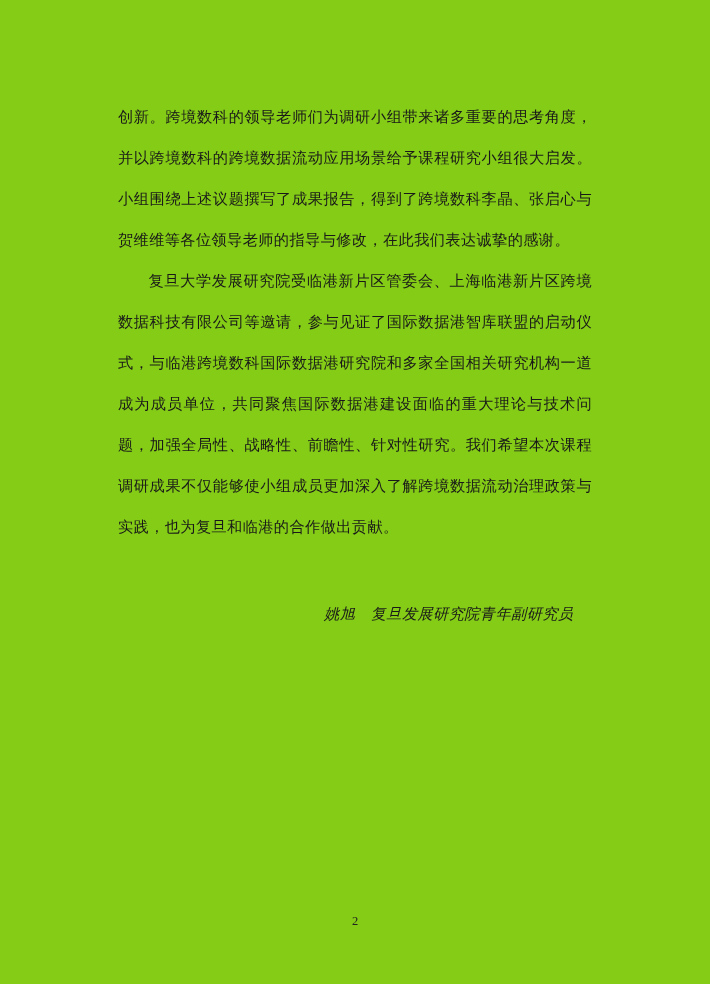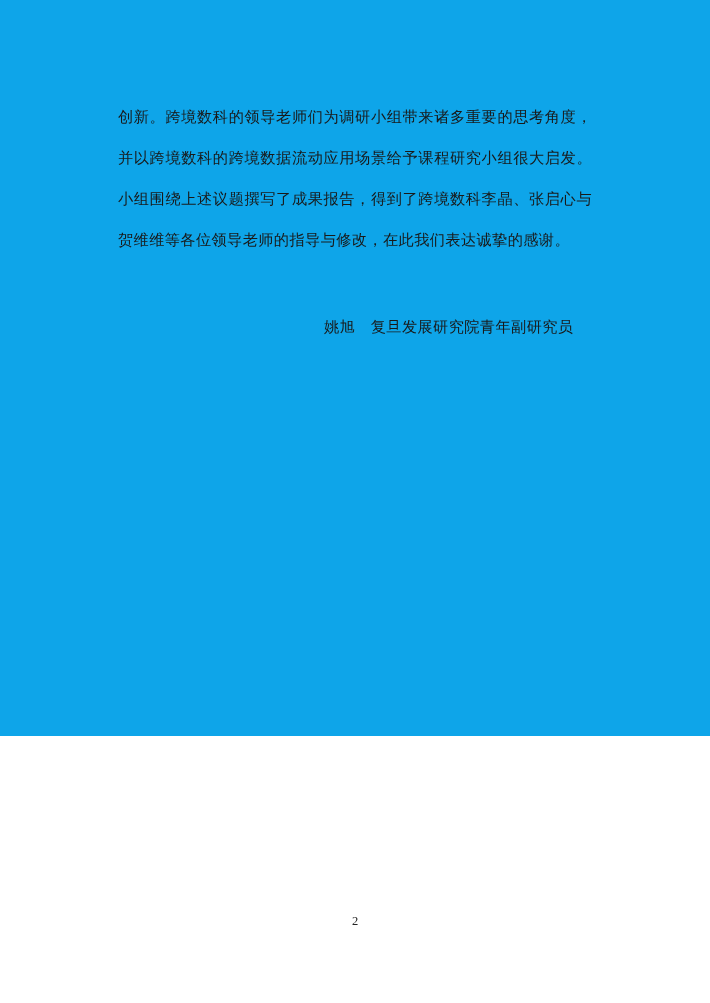--- a/index.html
+++ b/index.html
@@ -13,22 +13,22 @@
     font-family: "Liberation Serif", "DejaVu Serif", serif;
     color: #1a1a1a;
     position: relative;
     overflow: hidden;
   }
   .page {
     position: absolute;
     top: 0;
     left: 0;
     width: 710px;
-    height: 736px;
-    background: #0ea5e9;
+    height: 984px;
+    background: #84cc16;
     box-sizing: border-box;
   }
   .page-body {
     position: absolute;
     left: 118px;
     top: 96px;
     width: 474px;
   }
   .para {
     font-size: 15.2px;
@@ -40,20 +40,21 @@
     color: #191919;
   }
   .para + .para {
     margin-top: 0px;
   }
   .para.indent {
     text-indent: 2em;
   }
   .sig-block {
     margin-top: 46px;
+    font-style: italic;
   }
   .sig-line {
     font-size: 15.2px;
     line-height: 41px;
     letter-spacing: 0.4px;
     text-align: left;
     padding-left: 206px;
     white-space: pre;
     color: #191919;
   }
@@ -72,20 +73,21 @@
   }
 </style>
 </head>
 <body>
 
 <div class="page">
   <div class="page-body">
 
     <p class="para">创新。跨境数科的领导老师们为调研小组带来诸多重要的思考角度，并以跨境数科的跨境数据流动应用场景给予课程研究小组很大启发。小组围绕上述议题撰写了成果报告，得到了跨境数科李晶、张启心与贺维维等各位领导老师的指导与修改，在此我们表达诚挚的感谢。</p>
 
+    <p class="para indent">复旦大学发展研究院受临港新片区管委会、上海临港新片区跨境数据科技有限公司等邀请，参与见证了国际数据港智库联盟的启动仪式，与临港跨境数科国际数据港研究院和多家全国相关研究机构一道成为成员单位，共同聚焦国际数据港建设面临的重大理论与技术问题，加强全局性、战略性、前瞻性、针对性研究。我们希望本次课程调研成果不仅能够使小组成员更加深入了解跨境数据流动治理政策与实践，也为复旦和临港的合作做出贡献。</p>
 
     <div class="sig-block">
       <div class="sig-line">姚旭　复旦发展研究院青年副研究员</div>
     </div>
 
   </div>
 
   <div class="page-number">2</div>
 </div>
 

